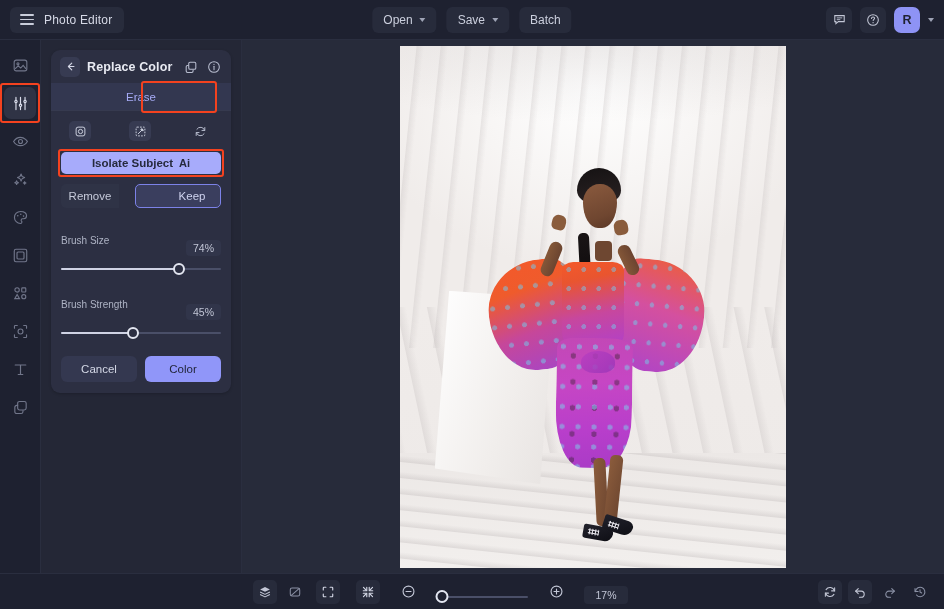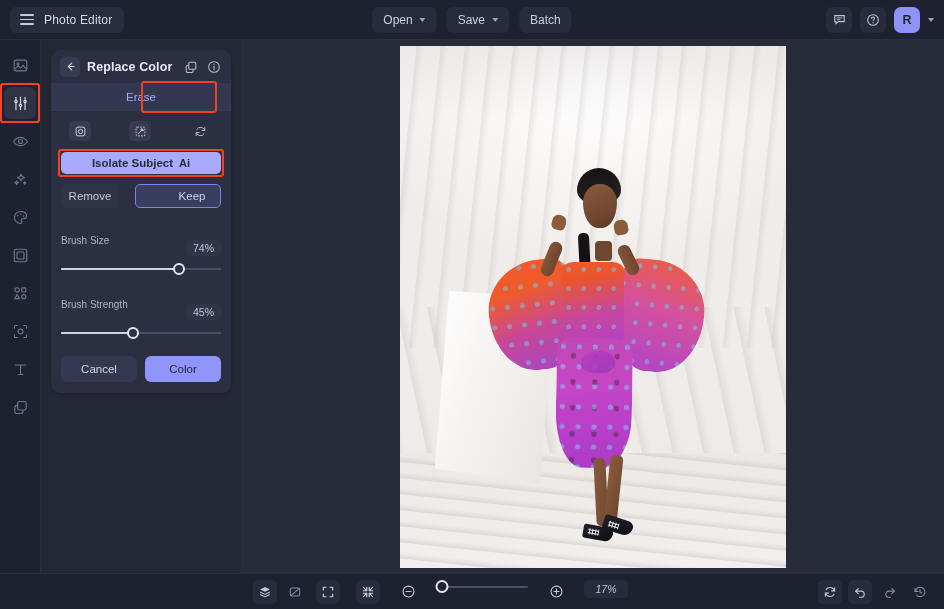--- a/index.html
+++ b/index.html
@@ -339,21 +339,21 @@
     height: 36px; flex: 0 0 36px;
     background: #1e2130;
     border-top: 1px solid #2a2e3f;
     display: flex; align-items: center;
     padding: 0 12px 0 0;
     position: relative;
   }
   .bb-left { display: flex; align-items: center; gap: 6px; margin-left: 253px; }
   .bb-center {
     position: absolute; left: 50%; transform: translateX(-50%);
-    display: flex; align-items: flex-start; gap: 16px; font-style: italic;
+    display: flex; align-items: flex-end; gap: 16px;
   }
   .bb-right { margin-left: auto; display: flex; align-items: center; gap: 6px; }
   .bico {
     width: 24px; height: 24px; border-radius: 5px;
     display: flex; align-items: center; justify-content: center; cursor: pointer;
   }
   .bico.boxed { background: #272b3b; }
   .zslider { position: relative; width: 92px; height: 14px; cursor: pointer; }
   .zslider .zline { position: absolute; top: 6px; left: 0; right: 0; height: 2px; background: #4a4f68; border-radius: 2px; }
   .zknob {

